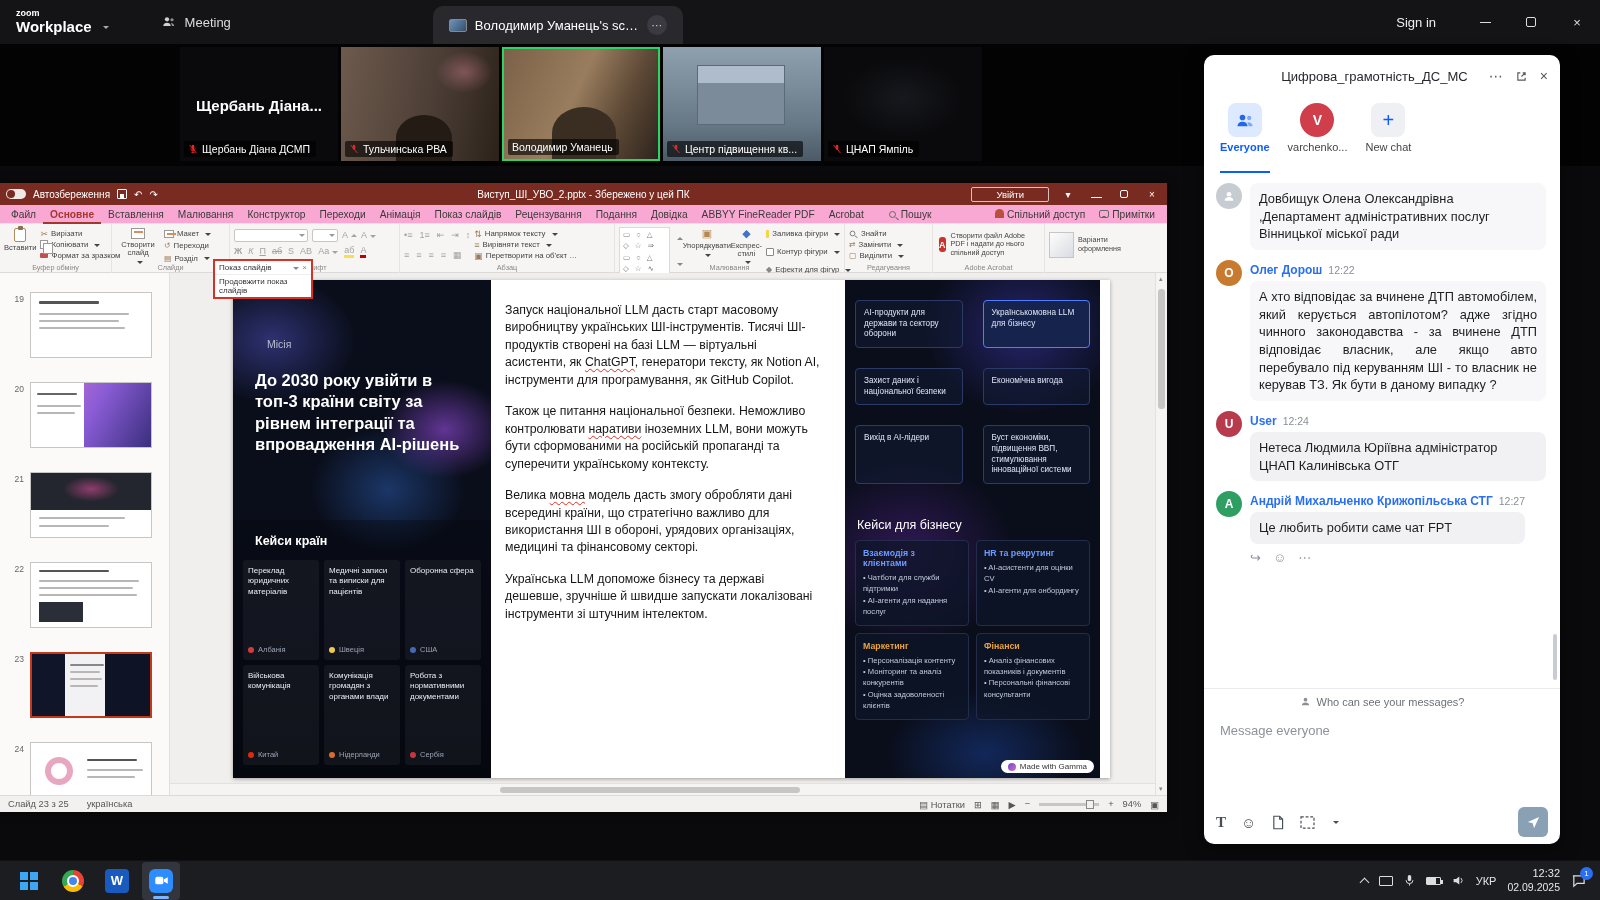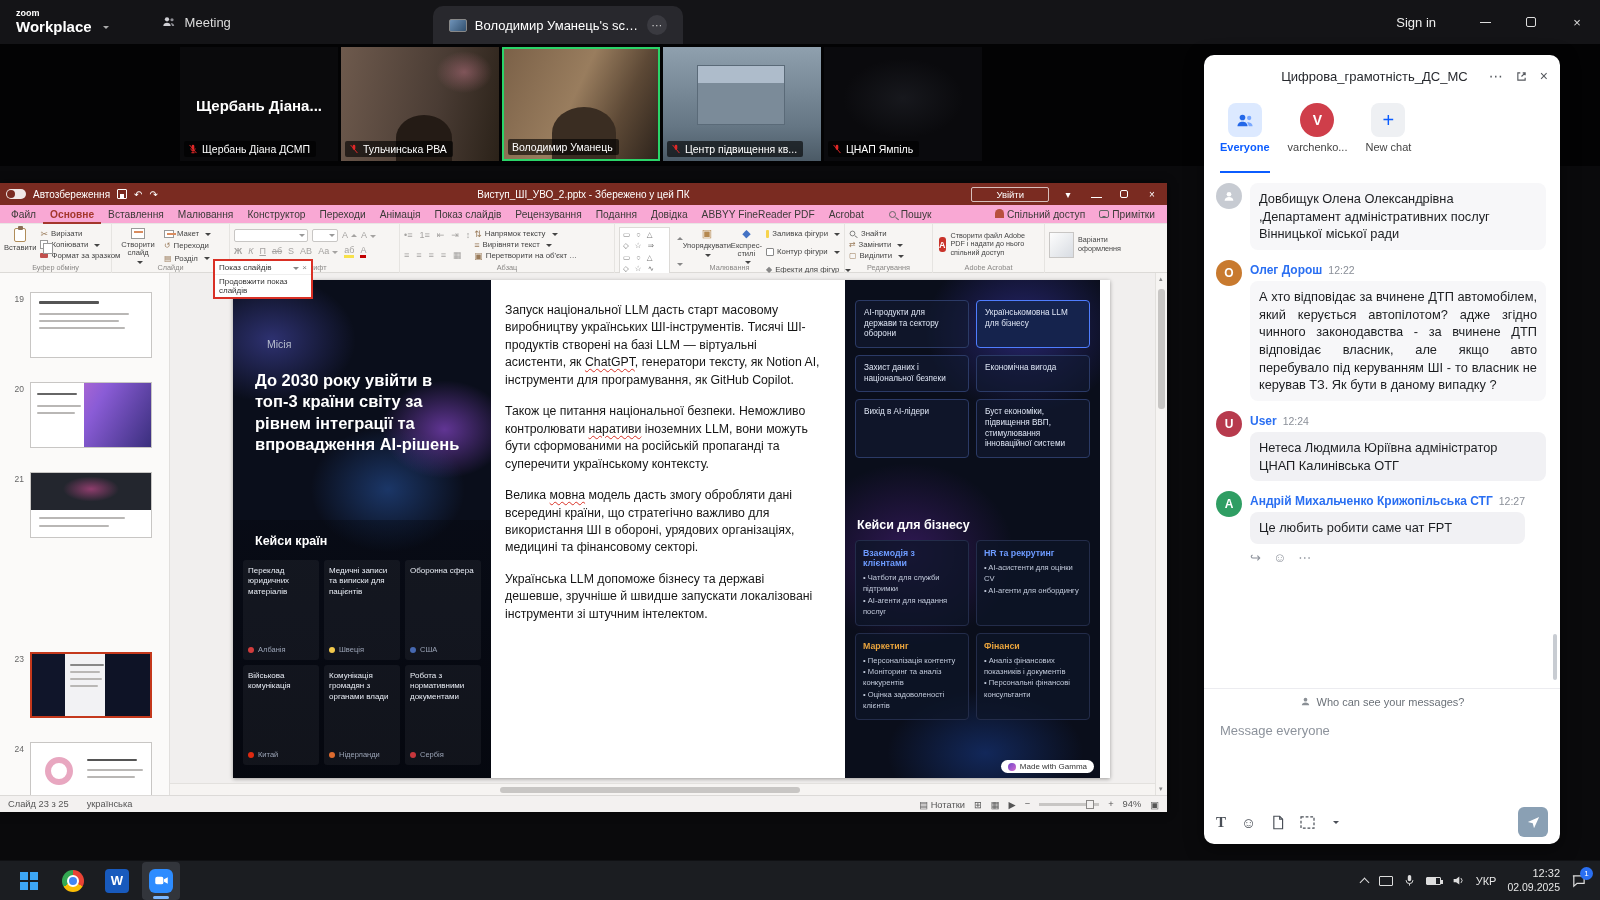--- a/index.html
+++ b/index.html
@@ -95,24 +95,24 @@
 .cases-t{position:absolute;left:22px;top:14px;font-size:12.5px;font-weight:700}
 .cgrid{position:absolute;left:10px;top:40px;width:238px;display:grid;grid-template-columns:1fr 1fr 1fr;gap:5px}
 .ccell{background:rgba(255,255,255,.05);border-radius:3px;padding:6px 5px;min-height:100px;display:flex;flex-direction:column;justify-content:space-between}
 .cct{font-size:8px;color:#e8ecf4;line-height:1.3}
 .ccc{display:flex;align-items:center;gap:4px;font-size:7.5px;color:#9aa3b5}
 .fdot{width:6px;height:6px;border-radius:50%;flex:none}
 .sl-mid{position:absolute;left:258px;top:0;width:354px;height:498px;background:#fff;padding:22px 24px 0 14px}
 .sl-mid p{font-size:12.3px;line-height:1.42;color:#161616;margin-bottom:14px}
 .sq{text-decoration:underline wavy #d83025 1px;text-underline-offset:2px}
 .sl-right{position:absolute;left:612px;top:0;width:255px;height:498px;background:radial-gradient(140px 120px at 70% 10%,rgba(79,70,229,.4),transparent 70%),radial-gradient(150px 130px at 25% 55%,rgba(147,51,234,.28),transparent 70%),radial-gradient(140px 90px at 55% 95%,rgba(37,99,235,.3),transparent 70%),#0a0e1b;color:#fff}
-.bgrid{position:absolute;left:10px;top:20px;width:235px;display:grid;grid-template-columns:1fr 1fr;gap:7px}
+.bgrid{position:absolute;left:10px;top:20px;width:235px;display:grid;grid-template-columns:1fr 1fr;gap:20px}
 .bcell{border:1px solid #2b3a66;background:rgba(18,26,52,.6);border-radius:4px;padding:7px 8px;font-size:8.2px;line-height:1.3;color:#dfe6f5}
 .bcell.hl{border-color:#4f7dff;background:#15234d}
-.bizt{position:absolute;left:12px;top:238px;font-size:12.5px;font-weight:700}
+.bizt{position:absolute;left:12px;top:238px;font-size:12.5px;font-weight:400}
 .bizgrid{position:absolute;left:10px;top:260px;width:235px;display:grid;grid-template-columns:1fr 1fr;gap:7px}
 .bizc{background:rgba(14,21,40,.75);border:1px solid #232c4a;border-radius:4px;padding:7px 7px}
 .bizc h4{font-size:8.8px;margin-bottom:4px}
 .bizc div{font-size:7.6px;color:#c2cadb;line-height:1.5}
 .gamma{position:absolute;right:6px;bottom:5px;background:#fff;border-radius:8px;display:flex;align-items:center;gap:4px;font-size:8px;color:#333;padding:2px 7px}
 .gdot{width:8px;height:8px;border-radius:50%;background:linear-gradient(135deg,#7048c8,#d36bd0)}
 
 .vscr{position:absolute;left:1155px;top:90px;width:12px;height:522px;background:#f6f4f2;border-left:1px solid #e3e1de;font-size:7px;color:#888;text-align:center}
 .vthumb{position:absolute;left:2px;top:16px;width:7px;height:120px;background:#c8c6c4;border-radius:3px}
 .hscr{position:absolute;left:170px;top:600px;width:985px;height:12px;background:#f6f4f2;border-top:1px solid #e3e1de}
@@ -529,20 +529,30 @@
             <span class="tl" style="left:6px;top:22px;width:44px"></span>
             <span class="tl" style="left:6px;top:29px;width:38px"></span>
           </span>
         <span class="tnum">20</span>
       </div>
       <div class="titem" style="top:199px">
         <span class="tnum">21</span>
         <span class="tbox" style="background:radial-gradient(40px 18px at 50% 25%,rgba(230,80,160,.55),transparent 70%),linear-gradient(#23262e 0 58%,#ffffff 58%)">
             <span class="tl" style="left:8px;top:44px;width:86px"></span>
             <span class="tl" style="left:8px;top:52px;width:70px"></span>
+          </span>
+      </div>
+      <div class="titem" style="top:289px">
+        <span class="tnum">22</span>
+        <span class="tbox">
+            <span class="tl" style="left:8px;top:7px;width:70px;background:#555"></span>
+            <span class="tl" style="left:8px;top:17px;width:100px"></span>
+            <span class="tl" style="left:8px;top:24px;width:94px"></span>
+            <span class="tl" style="left:8px;top:31px;width:98px"></span>
+            <span style="position:absolute;left:8px;bottom:5px;width:44px;height:20px;background:#2a2e38"></span>
           </span>
       </div>
       <div class="titem" style="top:379px">
         <span class="tnum">23</span>
         <span class="tbox sel" style="background:linear-gradient(90deg,#10152a 0 28%,#f2f2f4 28% 62%,#0e1326 62% 100%)">
             <span class="tl" style="left:38px;top:10px;width:34px;background:#888"></span>
             <span class="tl" style="left:38px;top:17px;width:30px"></span>
             <span class="tl" style="left:38px;top:24px;width:32px"></span>
             <span class="tl" style="left:38px;top:31px;width:28px"></span>
           </span>

